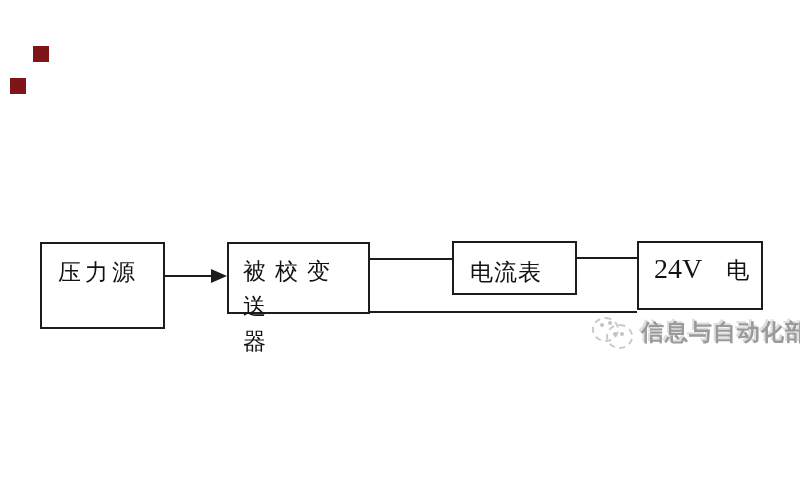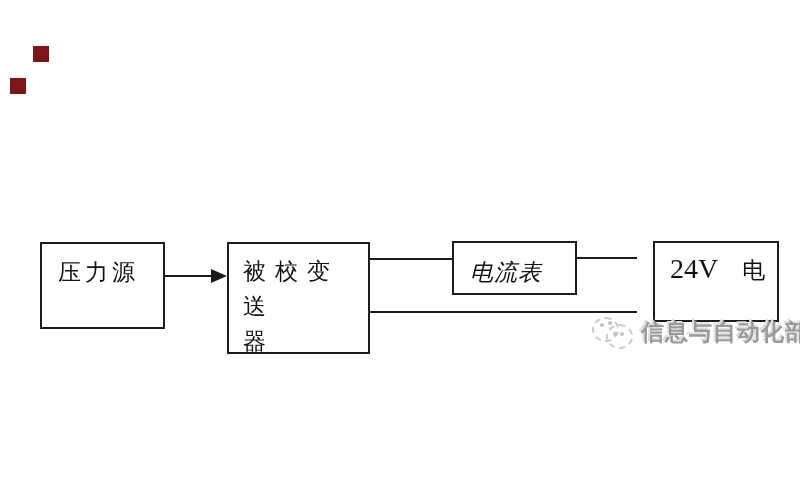--- a/index.html
+++ b/index.html
@@ -20,25 +20,25 @@
   .box{
     position:absolute;
     box-sizing:border-box;
     border:2px solid #1c1c1c;
     background:#ffffff;
     color:#121212;
     font-size:23px;
     line-height:35px;
   }
   .box-pressure{left:40px;top:202px;width:125px;height:87px;padding:11px 0 0 16px;letter-spacing:4px;}
-  .box-transmitter{left:227px;top:202px;width:143px;height:112px;padding:10px 0 0 14px;}
+  .box-transmitter{left:227px;top:202px;width:143px;height:72px;padding:10px 0 0 14px;}
   .box-transmitter .l1{letter-spacing:9px;display:block;}
   .box-transmitter .l2{letter-spacing:0;display:block;}
-  .box-ammeter{left:452px;top:201px;width:125px;height:54px;padding:12px 0 0 16px;letter-spacing:1px;font-style:italic;}
-  .box-power{left:653px;top:201px;width:126px;height:81px;padding:9px 0 0 15px;line-height:34px;}
+  .box-ammeter{left:452px;top:201px;width:125px;height:54px;padding:12px 0 0 16px;letter-spacing:1px;}
+  .box-power{left:637px;top:201px;width:126px;height:69px;padding:9px 0 0 15px;line-height:34px;}
   .box-power .num{font-size:28px;}
   .box-power .cn1{margin-left:24px;}
   .box-power .l2{display:block;letter-spacing:2px;}
 
   
   .hline{position:absolute;height:2px;background:#1c1c1c;}
   .arrow-line{left:165px;top:235px;width:48px;}
   .arrow-head{
     position:absolute;left:211px;top:229px;
     width:0;height:0;

